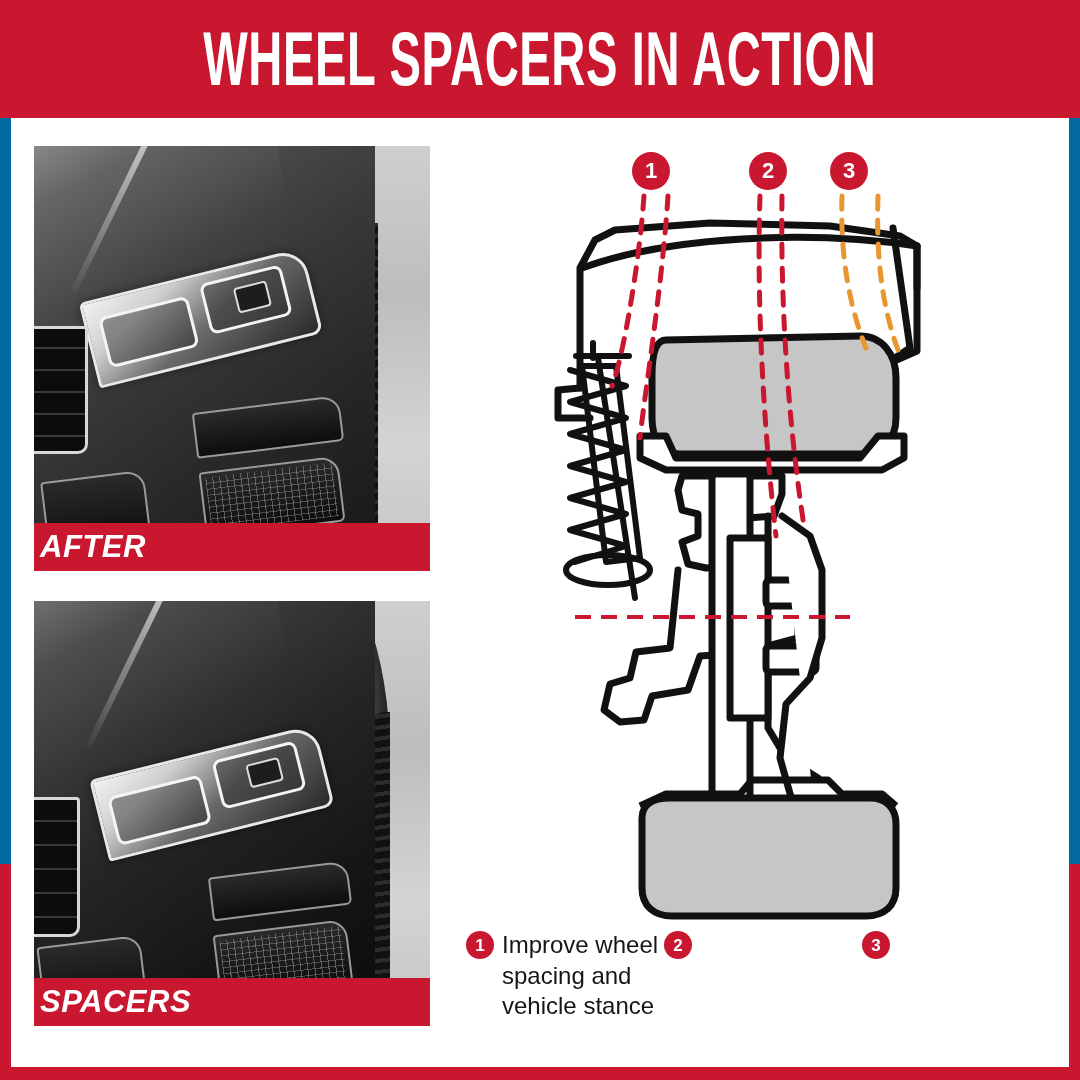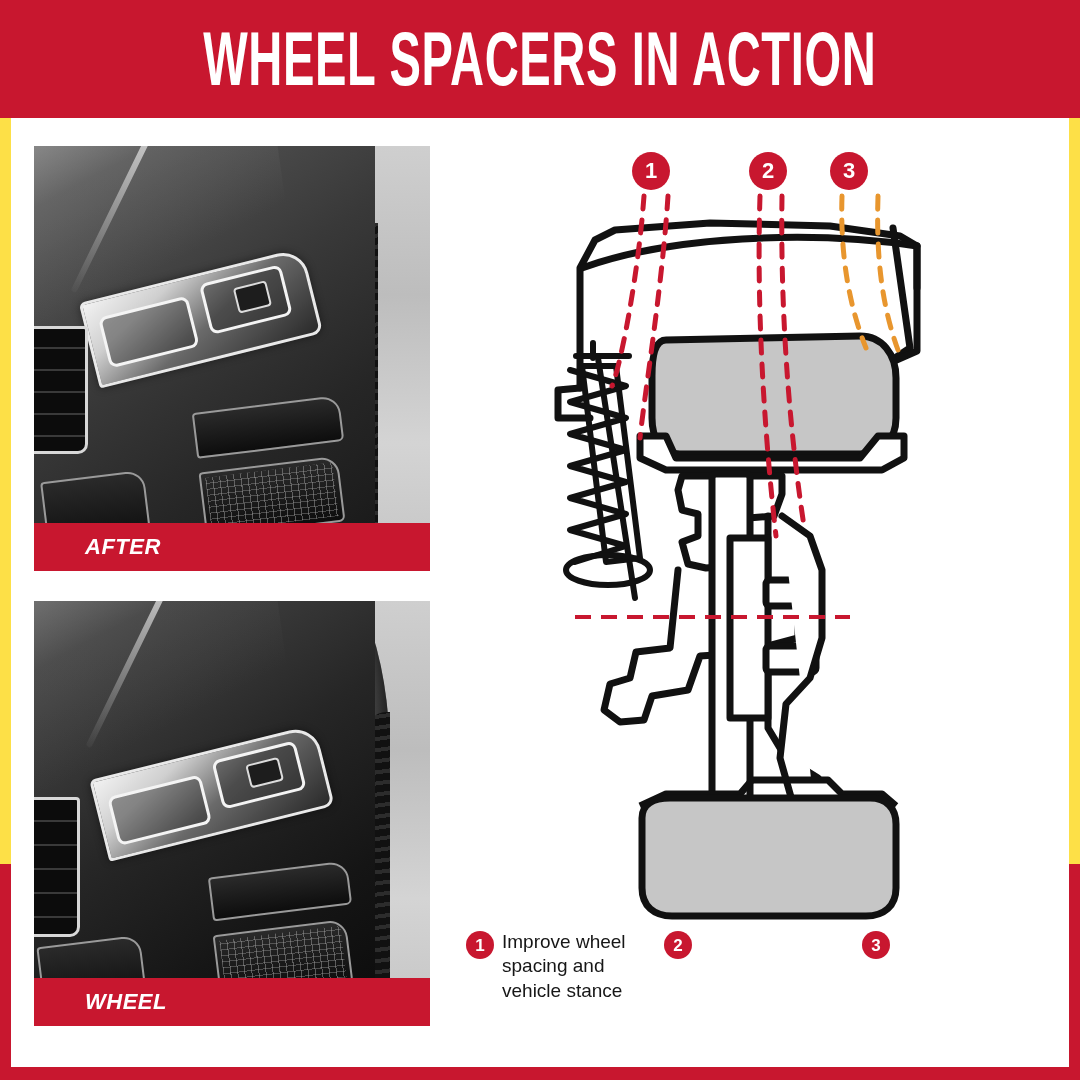--- a/index.html
+++ b/index.html
@@ -6,21 +6,21 @@
   html, body {
     width: 1080px; height: 1080px;
     font-family: "Liberation Sans", sans-serif;
     background: #C8172F;
     overflow: hidden;
   }
 
   #page {
     position: relative;
     width: 1080px; height: 864px;
-    background: #fde047;
+    background: #0369a1;
   }
 
   
   #header {
     position: absolute;
     left: 0; top: 0; width: 1080px; height: 118px;
     background: #C8172F;
     display: flex; align-items: center; justify-content: center;
   }
   #title {
@@ -138,21 +138,21 @@
   }
 
   
   .label-band {
     position: absolute; left: 0; bottom: 0; width: 100%; height: 48px;
     background: #C8172F;
     display: flex; align-items: center;
   }
   .label-band span {
     color:#fff; font-weight: 700; font-style: italic;
-    font-size: 22px; letter-spacing: .5px; padding-left: 6px; margin-left: 45px;
+    font-size: 31px; letter-spacing: .5px; padding-left: 6px;
   }
 
   
   #diagram { position:absolute; left: 430px; top: 0px; width: 628px; height: 820px; }
   #diagram svg { display:block; width:100%; height:100%; }
 
   .cnum {
     position:absolute; width:38px; height:38px; border-radius:50%;
     background:#C8172F; color:#fff;
     display:flex; align-items:center; justify-content:center;
@@ -175,21 +175,21 @@
   .legend-num {
     flex: 0 0 auto;
     width: 28px; height: 28px; border-radius: 50%;
     background: #C8172F; color:#fff;
     display:flex; align-items:center; justify-content:center;
     font-weight:700; font-size:17px; line-height:1;
     font-family:"Liberation Sans Narrow","Liberation Sans",sans-serif;
     margin-top: 1px;
   }
   .legend-text {
-    color:#161616; font-size: 19px; line-height: 1.28;
+    color:#161616; font-size: 24px; line-height: 1.28;
     font-family: "Liberation Sans", sans-serif;
   }
 </style>
 </head>
 <body>
 
 <div id="page">
 
   <div id="header">
     <div id="title">WHEEL SPACERS IN ACTION</div>
@@ -252,21 +252,21 @@
           <div class="grille-slat" style="top:116px;"></div>
         </div>
         <div class="intake" style="left:176px; top:268px; width:140px; height:44px;"></div>
         <div class="intake" style="left:182px; top:326px; width:134px; height:64px;">
           <div class="mesh"></div>
         </div>
         <div class="intake" style="left:6px; top:340px; width:104px; height:66px;"></div>
         <div class="splitter" style="left:0px; top:398px; width:300px; height:12px;"></div>
       </div>
       <div class="label-band">
-        <span>WHEEL</span>
+        <span>SPACERS</span>
       </div>
     </div>
 
   </div>
 
   <div id="diagram" style="left:430px; top:118px; width:640px; height:820px;">
     <svg viewBox="0 0 640 820" xmlns="http://www.w3.org/2000/svg">
       <g fill="none" stroke="#111111" stroke-width="7" stroke-linejoin="round" stroke-linecap="round">
 
         <path d="M150 270 L150 150 L165 122 L185 112 L280 105 L400 108 L470 118 L487 128 L487 170"></path>

